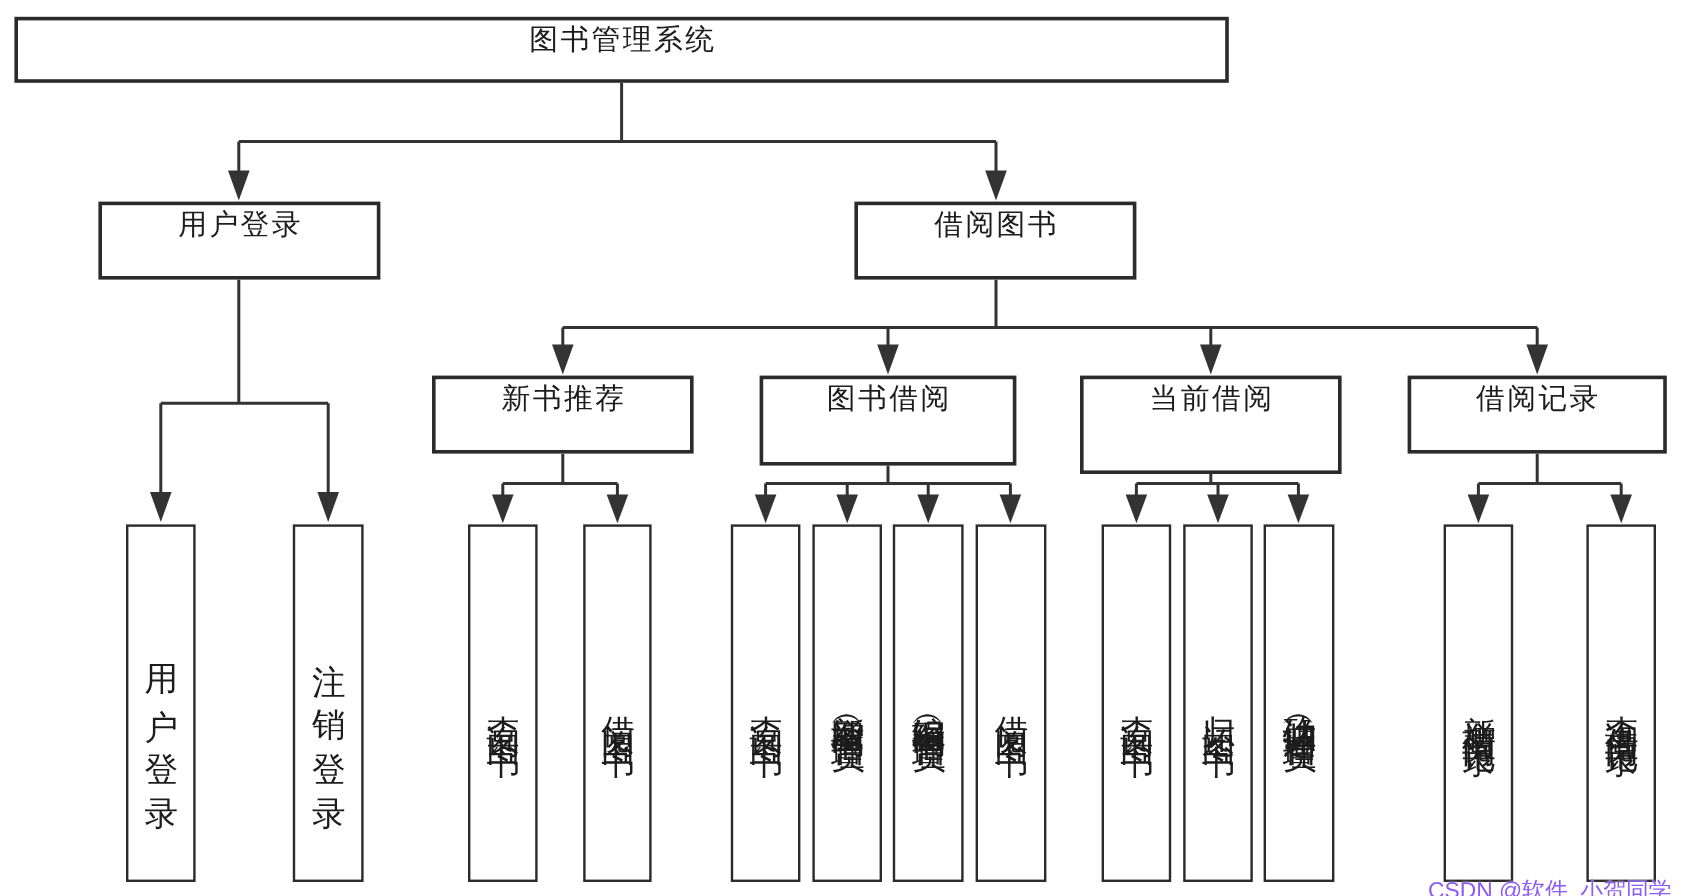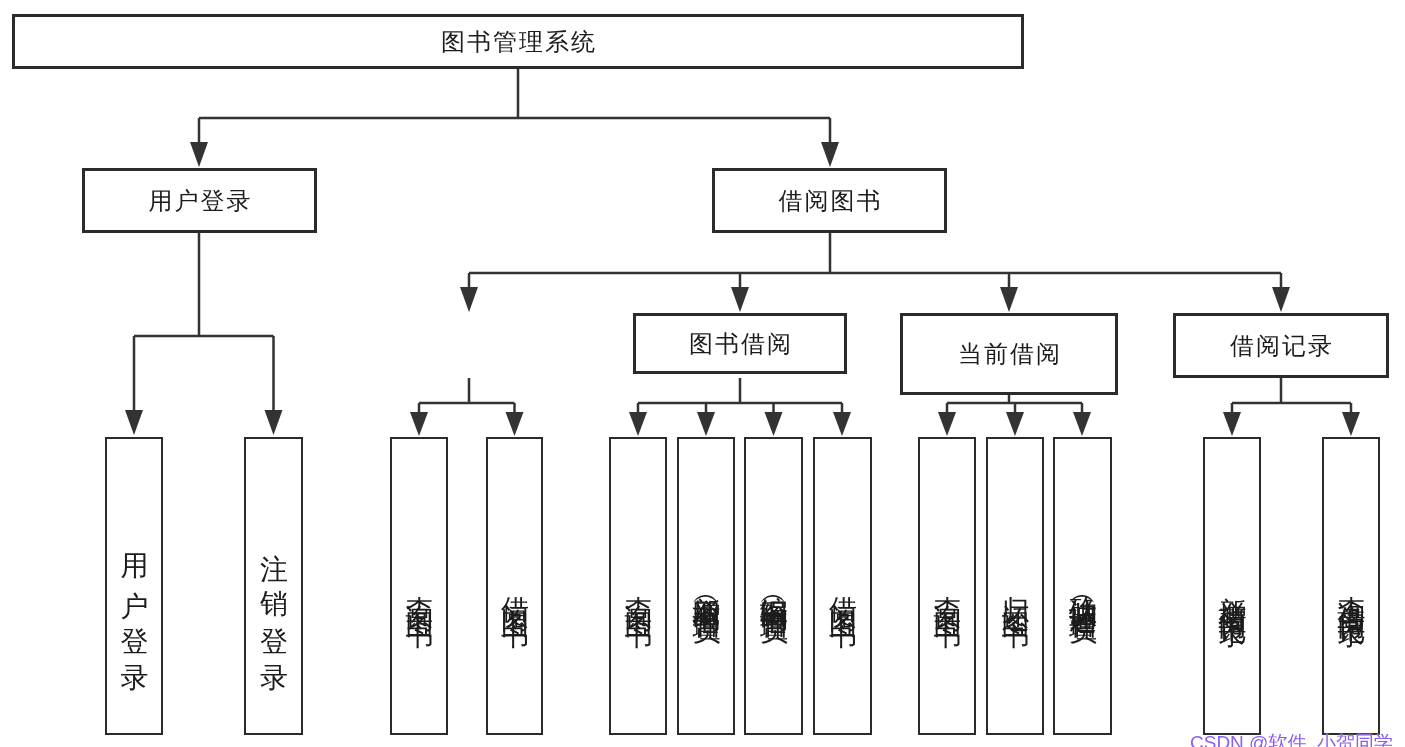--- a/index.html
+++ b/index.html
@@ -5,21 +5,21 @@
   html,body{margin:0;padding:0;background:#ffffff;}
   body{
     width:1405px;height:747px;position:relative;overflow:hidden;
     font-family:"Liberation Sans","DejaVu Sans",sans-serif;
     color:#1f1f1f;
   }
   #stage{position:absolute;left:0;top:0;width:1405px;height:747px;}
   #wires{position:absolute;left:0;top:0;width:1405px;height:747px;z-index:1;}
   .box{
     position:absolute;box-sizing:border-box;background:#ffffff;
-    border:3px solid #2b2b2b;display:flex;align-items:center;justify-content:center;
+    border:3px solid #2b2b2b;display:flex;align-items:flex-start;justify-content:center;
     z-index:2;
   }
   .lvl .label{
     font-size:24px;letter-spacing:2px;padding-left:2px;color:#1c1c1c;
     white-space:nowrap;
   }
   .leaf{
     top:437px;height:298px;width:58px;border-width:2.5px;
     align-items:center;justify-content:center;
   }
@@ -86,21 +86,24 @@
     <span class="label">图书管理系统</span>
   </div>
 
   <div class="box lvl" style="left:82px;top:168px;width:235px;height:65px">
     <span class="label">用户登录</span>
   </div>
   <div class="box lvl" style="left:712px;top:168px;width:235px;height:65px">
     <span class="label">借阅图书</span>
   </div>
 
-  <div class="box lvl" style="left:633px;top:313px;width:214px;height:61px">
+  <div class="box lvl" style="left:360px;top:313px;width:218px;height:65px">
+    <span class="label">新书推荐</span>
+  </div>
+  <div class="box lvl" style="left:633px;top:313px;width:214px;height:75px">
     <span class="label">图书借阅</span>
   </div>
   <div class="box lvl" style="left:900px;top:313px;width:218px;height:82px">
     <span class="label">当前借阅</span>
   </div>
   <div class="box lvl" style="left:1173px;top:313px;width:216px;height:65px">
     <span class="label">借阅记录</span>
   </div>
 
   <div class="box leaf" style="left:105px;width:58px">

